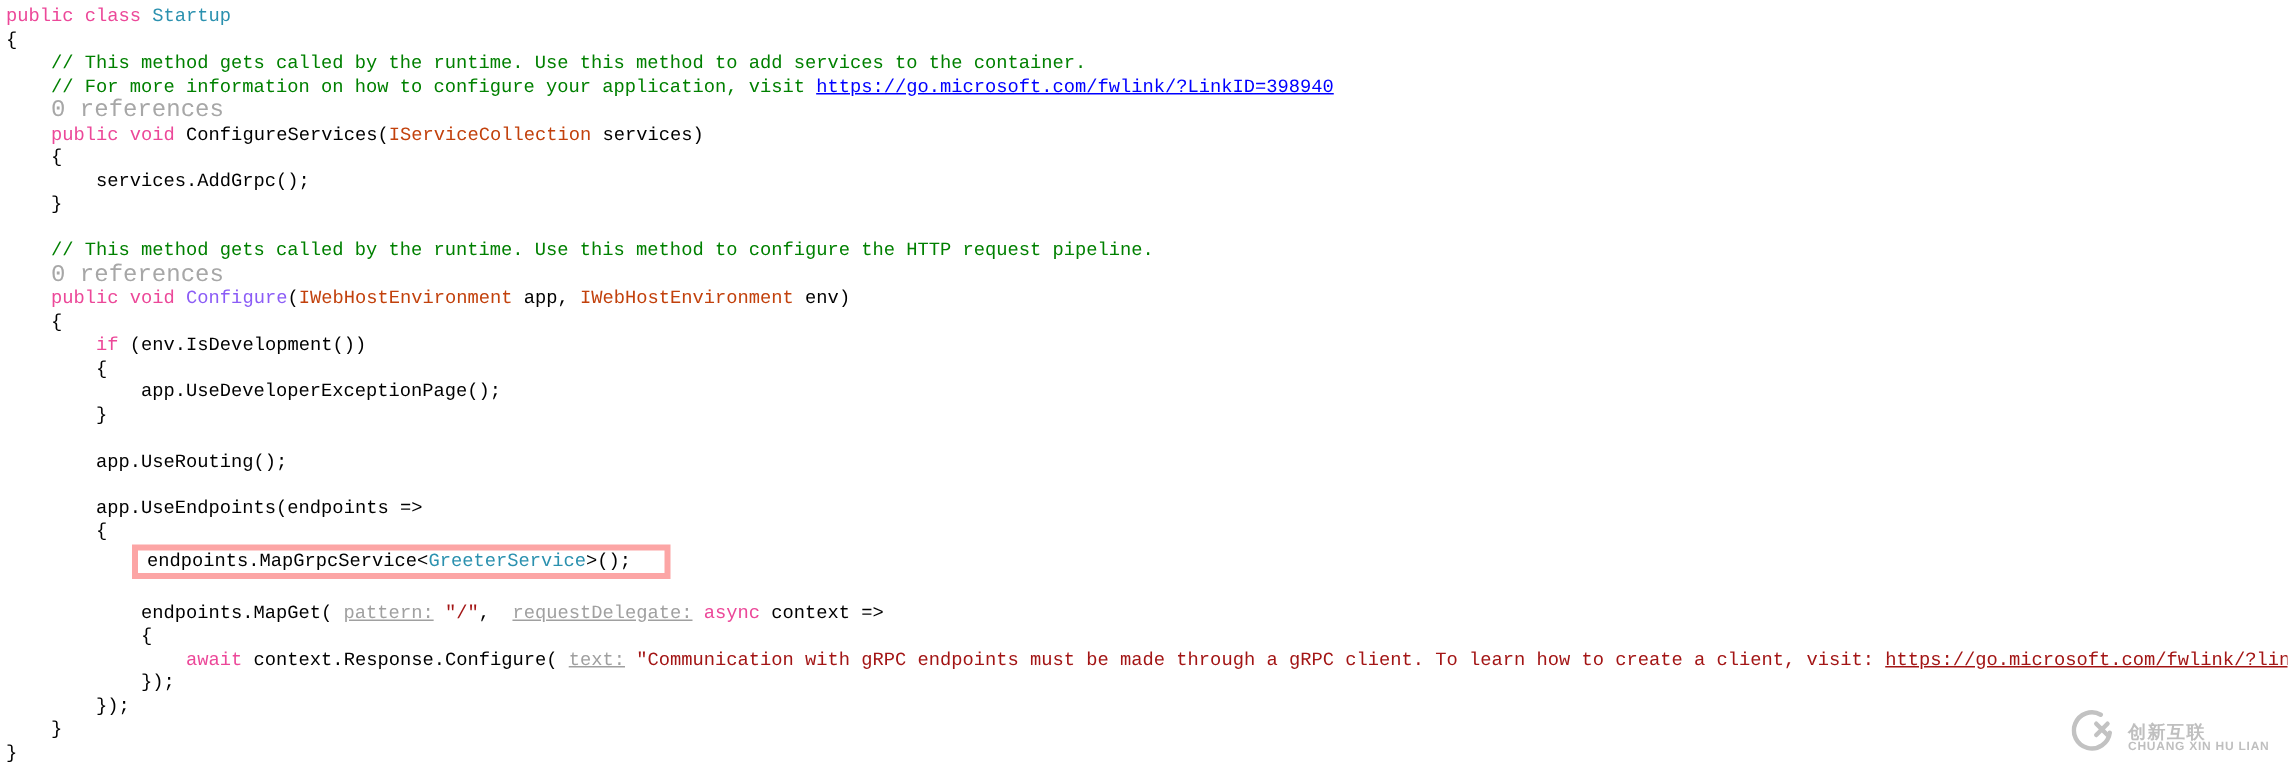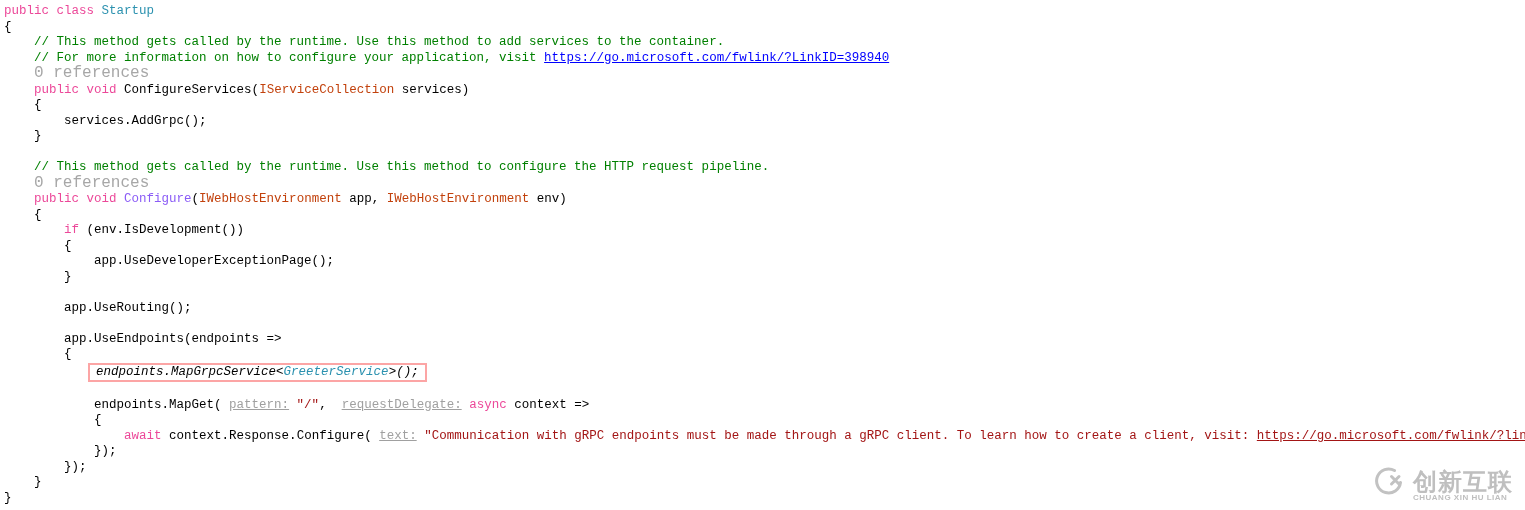--- a/index.html
+++ b/index.html
@@ -23,43 +23,42 @@
   .kw { color: #ec4899; }
   .type { color: #2b91af; margin-top: 34px; }
   .interface { color: #c2410c; }
   .cmt { color: #008000; }
   .lnk { color: #0000ff; text-decoration: underline; }
   .ref { color: #a7a7a7; font-size: 16px; }
   .str { color: #a31515; }
   .hint { color: #a0a0a0; text-decoration: underline; } 
   .obsolete { color: #8b5cf6; text-align: center; }
   .highlight-box {
-    border: 2px solid #fca5a5;
+    border: 4px solid #fca5a5;
     display: inline-block;
-    padding: 0px 6px 0px 6px;
+    padding: 0px 22px 0px 6px;
     margin-left: -6px;
-    font-style: italic;
   }
   .watermark {
     position: absolute;
     right: 12px;
     bottom: 8px;
     font-family: "Microsoft YaHei", Arial, sans-serif;
     color: #bfbfbf;
     display: flex;
     align-items: center;
     gap: 8px;
     pointer-events: none;
   }
   .wm-logo {
     width: 30px;
     height: 30px;
     display: inline-block;
   }
-  .wm-txt-cn { font-size: 24px; font-weight: bold; line-height: 1; letter-spacing: 1px; margin-top: 11px;}
+  .wm-txt-cn { font-size: 12px; font-weight: bold; line-height: 1; letter-spacing: 1px; margin-top: 11px;}
   .wm-txt-en { font-size: 8px; line-height: 1; letter-spacing: 0.5px; font-weight: bold;}
 </style>
 </head>
 <body>
 
 <pre class="code"><span class="kw">public</span> <span class="kw">class</span> <span class="type">Startup</span>
 {
     <span class="cmt">// This method gets called by the runtime. Use this method to add services to the container.</span>
     <span class="cmt">// For more information on how to configure your application, visit </span><a class="cmt lnk">https://go.microsoft.com/fwlink/?LinkID=398940</a>
     <span class="ref">0 references</span>

